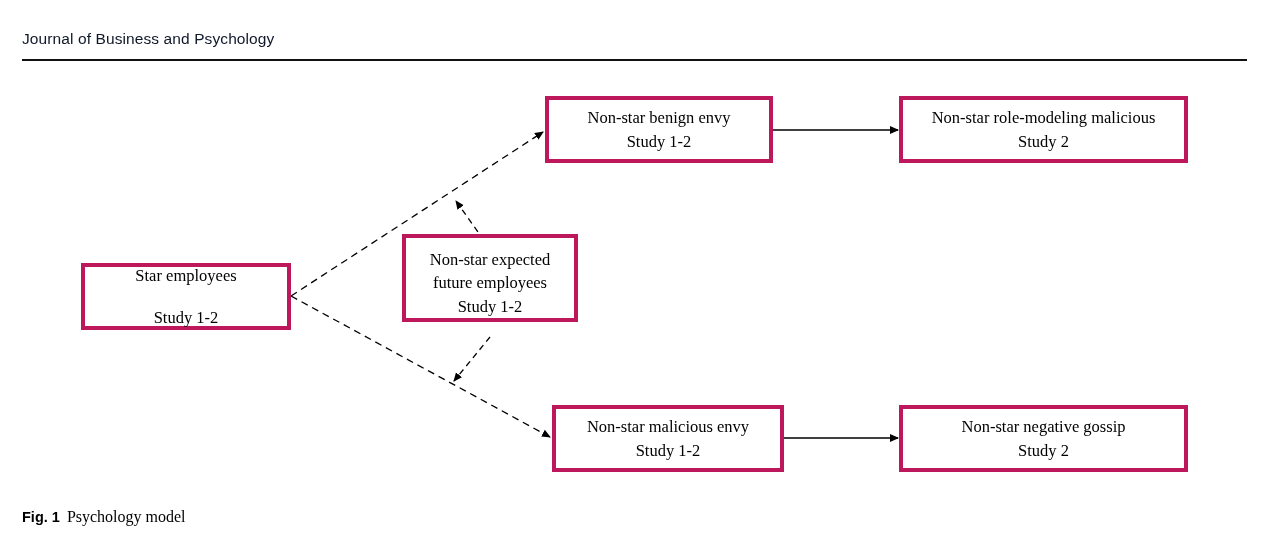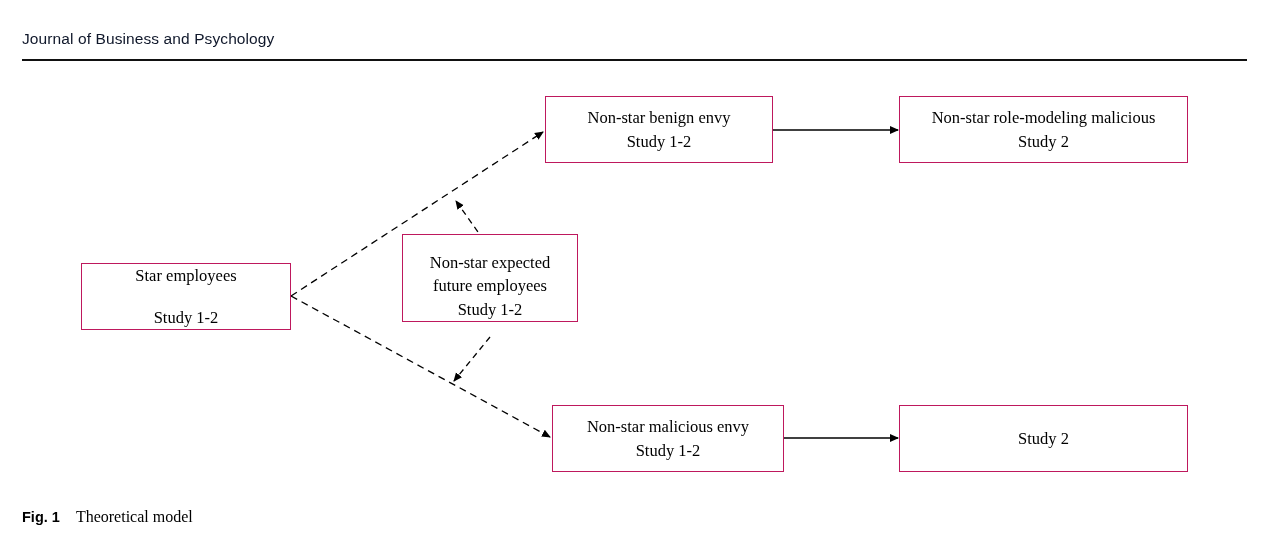--- a/index.html
+++ b/index.html
@@ -43,21 +43,21 @@
   #figure-canvas svg {
     position: absolute;
     left: 0;
     top: 0;
     width: 1269px;
     height: 420px;
   }
   .node-box {
     position: absolute;
     box-sizing: border-box;
-    border: 1px solid #be185d;
+    border: 4px solid #be185d;
     background: #ffffff;
     display: flex;
     flex-direction: column;
     align-items: center;
     justify-content: center;
     font-family: "Liberation Serif", serif;
     font-size: 16.5px;
     line-height: 1.42;
     color: #000000;
     text-align: center;
@@ -79,21 +79,21 @@
     left: 22px;
     top: 508px;
     font-size: 16px;
     font-family: "Liberation Serif", serif;
     white-space: nowrap;
   }
   #figure-caption .caption-label {
     font-family: "Liberation Sans", sans-serif;
     font-weight: bold;
     font-size: 14.5px;
-    margin-right: 16px;
+    margin-right: 7px;
   }
 </style>
 </head>
 <body>
 
 <div id="journal-header">Journal of Business and Psychology</div>
 
 <div id="header-rule"></div>
 
 <div id="figure-canvas">
@@ -135,26 +135,27 @@
     <span class="node-line">Non-star role-modeling malicious</span>
     <span class="node-line">Study 2</span>
   </div>
 
   <div class="node-box" id="node-malicious">
     <span class="node-line">Non-star malicious envy</span>
     <span class="node-line">Study 1-2</span>
   </div>
 
   <div class="node-box" id="node-gossip">
+    <span class="node-line">Non-star negative gossip</span>
     <span class="node-line">Study 2</span>
   </div>
 
   <div class="node-box" id="node-similarity">
     <span class="node-line">Non-star expected</span>
     <span class="node-line">future employees</span>
     <span class="node-line">Study 1-2</span>
   </div>
 
 </div>
 
 <div id="figure-caption">
-  <span class="caption-label">Fig. 1</span><span class="caption-text">Theoretical model</span>
+  <span class="caption-label">Fig. 1</span><span class="caption-text">Psychology model</span>
 </div>
 
 </body></html>

